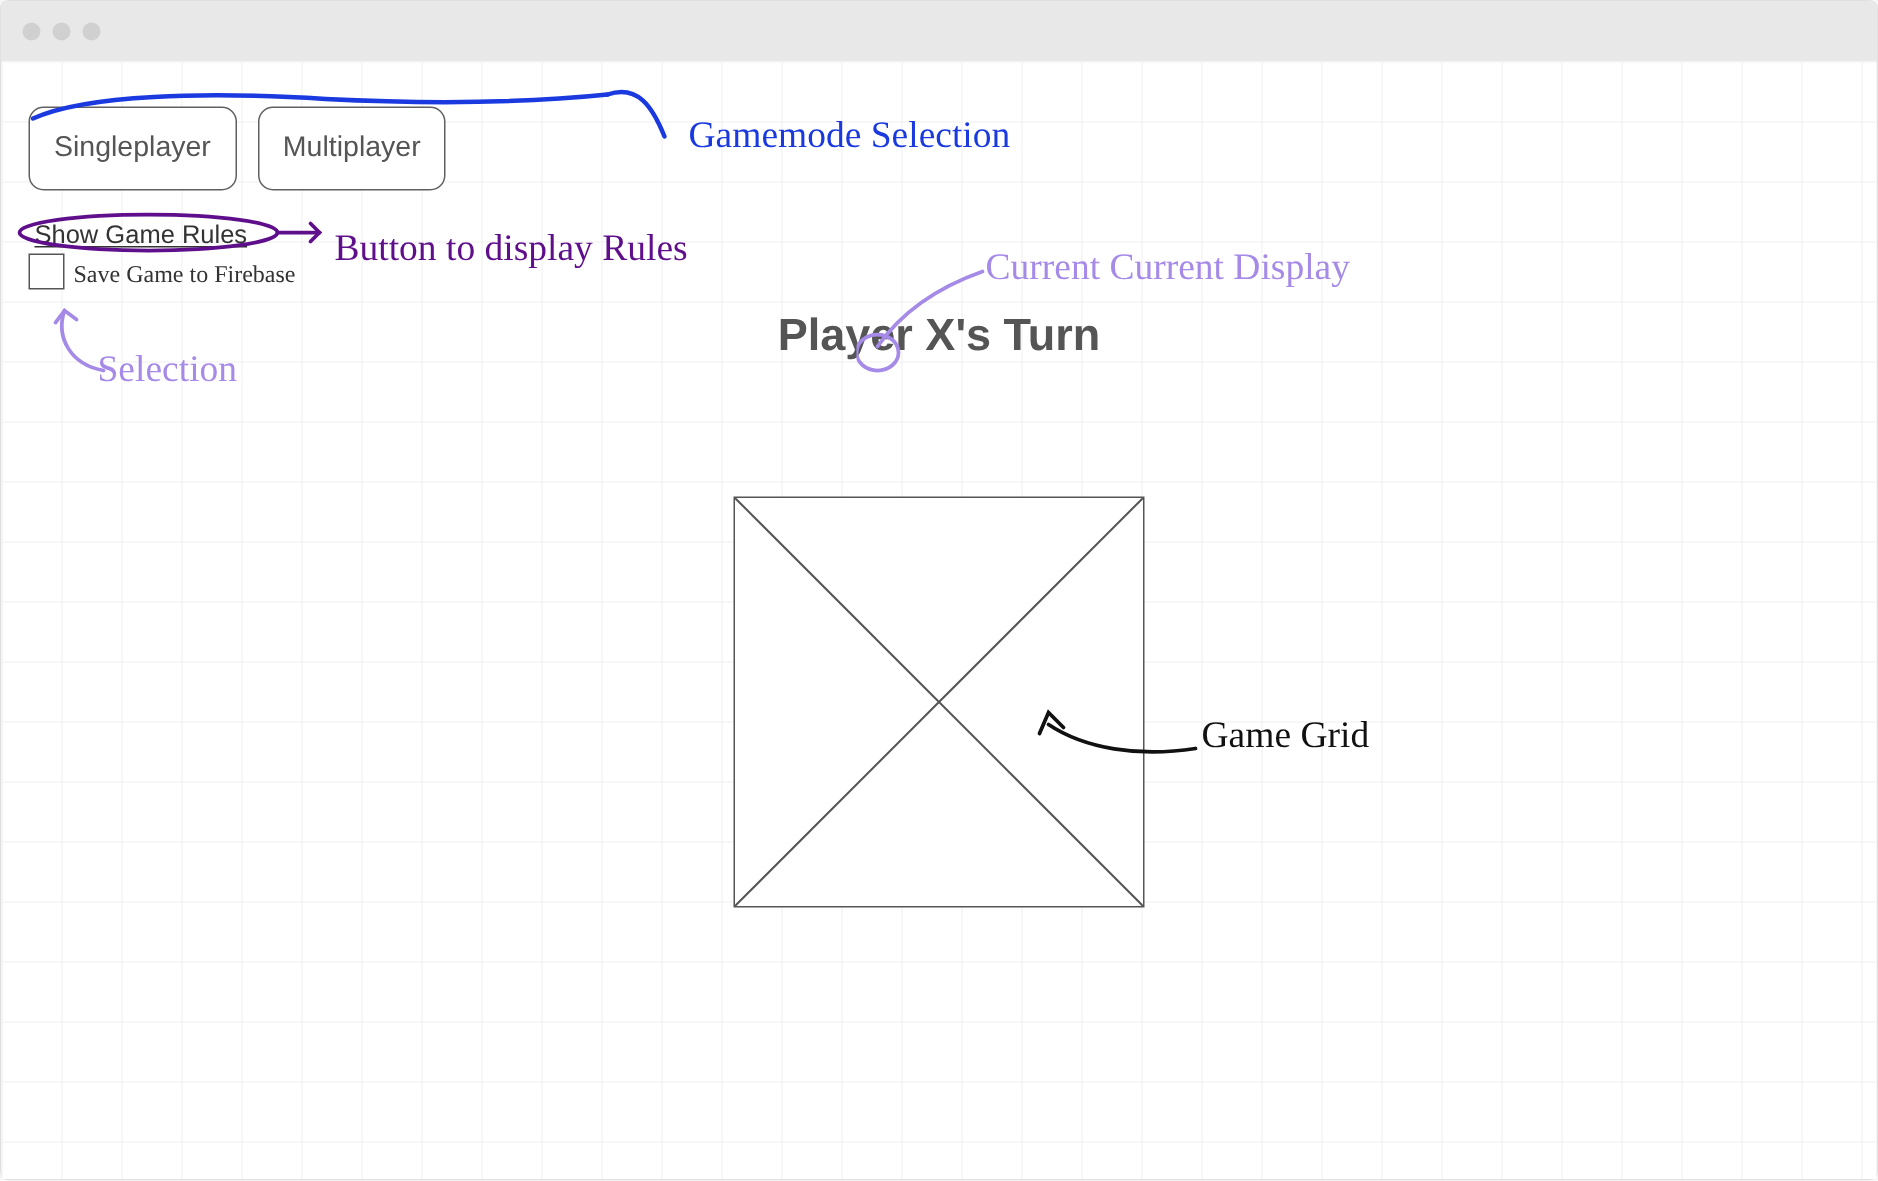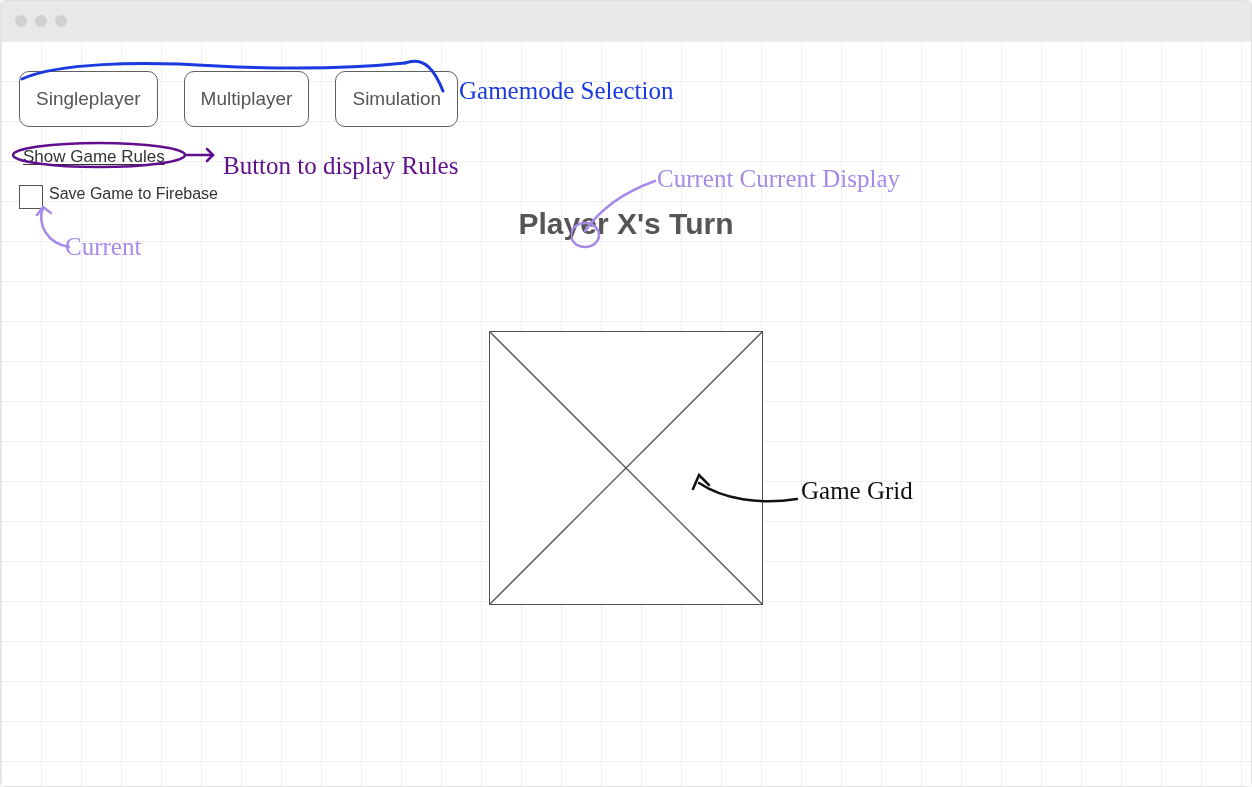--- a/index.html
+++ b/index.html
@@ -43,21 +43,21 @@
         linear-gradient(#eee 1px, transparent 1px),
         linear-gradient(90deg, #eee 1px, transparent 1px);
       background-size: 40px 40px;
       background-position: 0 0;
     }
     .tab-row {
       position: absolute;
       left: 18px;
       top: 30px;
       display: flex;
-      gap: 26px;
+      gap: 14px;
     }
     .tab-btn {
       background: #fff;
       border: 1.5px solid #606060;
       border-radius: 10px;
       padding: 16px 16px;
       font-size: 19px;
       color: #555;
       cursor: pointer;
       font-family: inherit;
@@ -73,24 +73,25 @@
       background: none;
       border: none;
       cursor: pointer;
       font-family: inherit;
       padding: 0;
       text-align: center;
     }
     .checkbox-row {
       position: absolute;
       left: 18px;
-      top: 144px;
-      display: flex;
-      align-items: flex-start;
+      top: 128px;
+      display: flex;
+      align-items: flex-end;
       gap: 6px;
+      font-family: Liberation Serif, serif;
     }
     .checkbox-box {
       width: 24px;
       height: 24px;
       border: 1.5px solid #555;
       background: #fff;
     }
     .checkbox-label {
       font-size: 16px;
       color: #333;
@@ -145,21 +146,20 @@
     <div class="traffic-dot"></div>
     <div class="traffic-dot"></div>
     <div class="traffic-dot"></div>
   </div>
 
   <div class="content">
 
     <div class="tab-row">
       <button class="tab-btn">Singleplayer</button>
       <button class="tab-btn">Multiplayer</button>
-      <button class="tab-btn">Simulation</button>
     </div>
 
     <button class="rules-link">Show Game Rules</button>
 
     <div class="checkbox-row">
       <div class="checkbox-box"></div>
       <span class="checkbox-label">Save Game to Firebase</span>
     </div>
 
     <div class="turn-text">Player X's Turn</div>
@@ -187,21 +187,21 @@
     <svg class="scribble" style="left:570px; top:134px; width:90px; height:74px;" viewBox="0 0 90 74" fill="none" stroke="#a58ae8" stroke-width="2.5" stroke-linecap="round">
       <path d="M84 6 C 50 18, 28 36, 14 56"></path>
       <ellipse cx="14" cy="60" rx="14" ry="12"></ellipse>
     </svg>
     <div class="annot lav" style="left:656px; top:124px;">Current Current Display</div>
 
     <svg class="scribble" style="left:28px; top:162px; width:56px; height:50px;" viewBox="0 0 56 50" fill="none" stroke="#a58ae8" stroke-width="2.5" stroke-linecap="round">
       <path d="M40 44 C 18 40, 8 22, 14 4"></path>
       <path d="M8 12 L 14 4 L 22 10"></path>
     </svg>
-    <div class="annot lav" style="left:64px; top:192px;">Current</div>
+    <div class="annot lav" style="left:64px; top:192px;">Selection</div>
 
     <svg class="scribble" style="left:688px; top:428px; width:112px; height:42px;" viewBox="0 0 112 42" fill="none" stroke="#111" stroke-width="2.5" stroke-linecap="round">
       <path d="M108 30 C 70 36, 34 30, 10 14"></path>
       <path d="M4 20 L 10 6 L 20 16"></path>
     </svg>
     <div class="annot black" style="left:800px; top:436px;">Game Grid</div>
 
   </div>
 </div>
 

